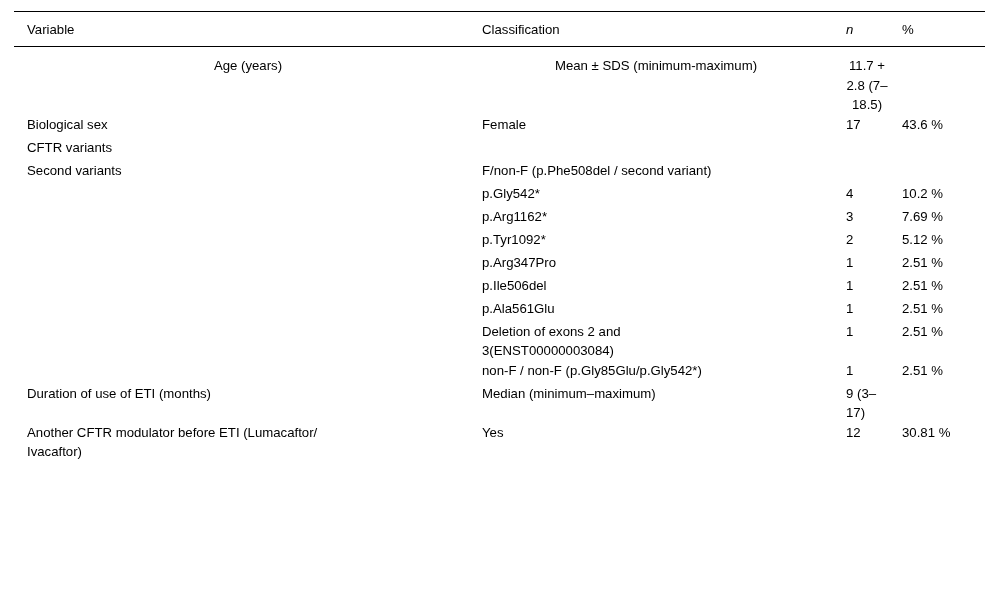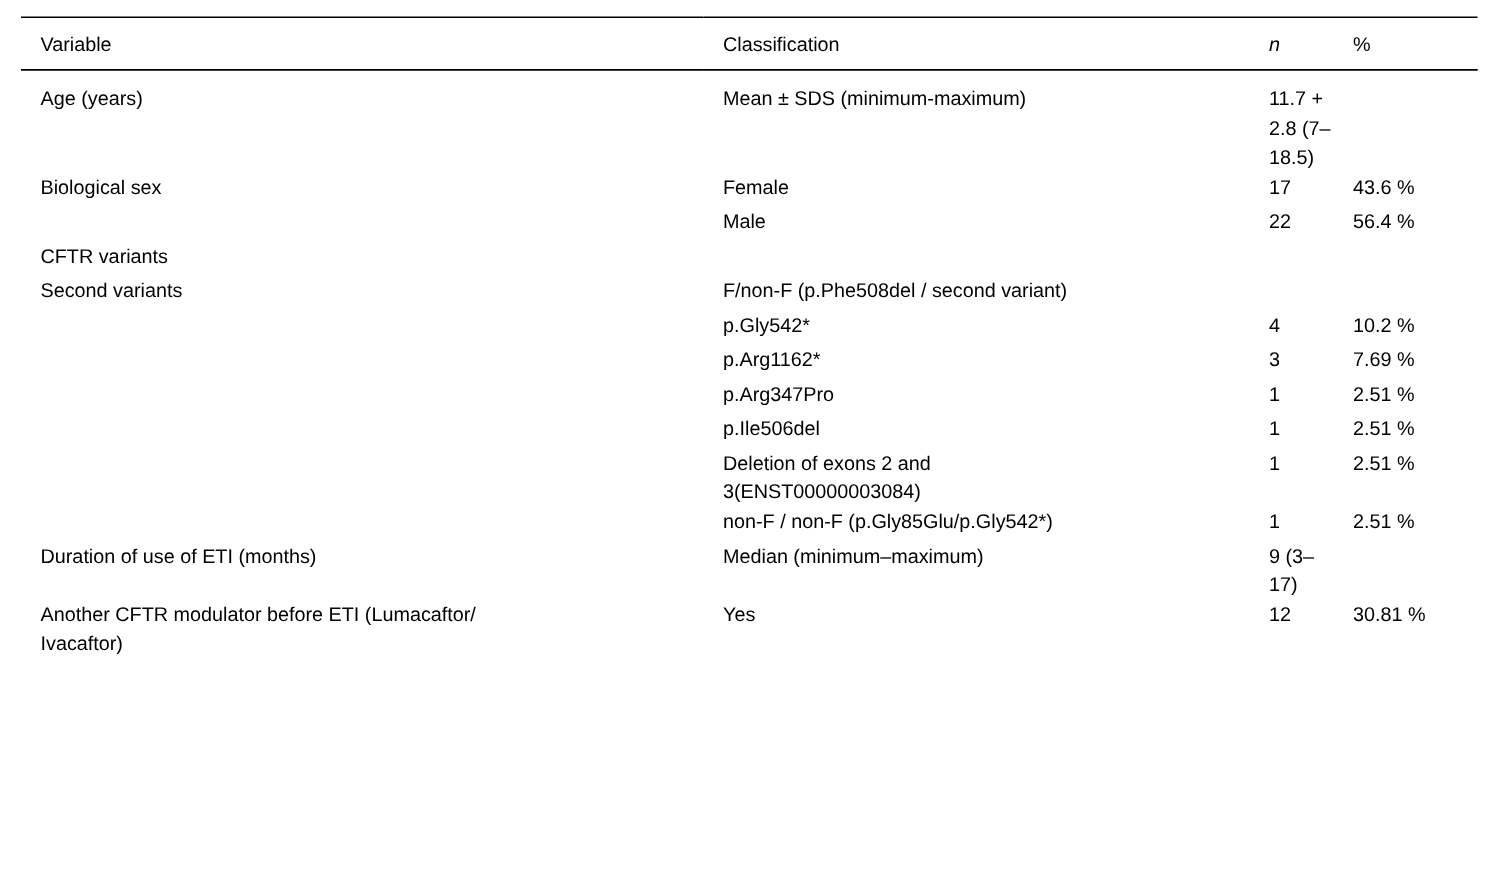--- a/index.html
+++ b/index.html
@@ -58,21 +58,21 @@
 
   tbody tr > td {
     padding: 0 0 0 13px;
     vertical-align: top;
     line-height: 19.5px;
     height: 23px;
   }
   tbody tr > td.col-n   { padding-left: 16px; }
   tbody tr > td.col-pct { padding-left: 14px; }
 
-  tbody tr.first-body-row > td { padding-top: 9px; }
+  tbody tr.first-body-row > td { padding-top: 9px; text-align: center; }
 
   
   td .wrapline { display: block; }
   tbody tr.last-body-row > td { padding-bottom: 15px; }
 </style>
 </head>
 <body>
 
 <div class="table-wrap">
   <table class="data-table">
@@ -104,26 +104,20 @@
         <td class="col-pct"></td>
       </tr>
 
       <tr>
         <td class="col-variable">Biological sex</td>
         <td class="col-classification">Female</td>
         <td class="col-n">17</td>
         <td class="col-pct">43.6 %</td>
       </tr>
 
-      <tr>
-        <td class="col-variable"></td>
-        <td class="col-classification">Male</td>
-        <td class="col-n">22</td>
-        <td class="col-pct">56.4 %</td>
-      </tr>
 
       <tr>
         <td class="col-variable">CFTR variants</td>
         <td class="col-classification"></td>
         <td class="col-n"></td>
         <td class="col-pct"></td>
       </tr>
 
 
       <tr>
@@ -141,37 +135,49 @@
       </tr>
 
 
       <tr>
         <td class="col-variable"></td>
         <td class="col-classification">p.Arg1162*</td>
         <td class="col-n">3</td>
         <td class="col-pct">7.69 %</td>
       </tr>
 
+      <tr>
+        <td class="col-variable"></td>
+        <td class="col-classification">p.Tyr1092*</td>
+        <td class="col-n">2</td>
+        <td class="col-pct">5.12 %</td>
+      </tr>
 
 
       <tr>
         <td class="col-variable"></td>
         <td class="col-classification">p.Arg347Pro</td>
         <td class="col-n">1</td>
         <td class="col-pct">2.51 %</td>
       </tr>
 
 
       <tr>
         <td class="col-variable"></td>
         <td class="col-classification">p.Ile506del</td>
         <td class="col-n">1</td>
         <td class="col-pct">2.51 %</td>
       </tr>
 
+      <tr>
+        <td class="col-variable"></td>
+        <td class="col-classification">p.Ala561Glu</td>
+        <td class="col-n">1</td>
+        <td class="col-pct">2.51 %</td>
+      </tr>
 
 
       <tr>
         <td class="col-variable"></td>
         <td class="col-classification">
           <span class="wrapline">Deletion of exons 2 and</span>
           <span class="wrapline">3(ENST00000003084)</span>
         </td>
         <td class="col-n">1</td>
         <td class="col-pct">2.51 %</td>

